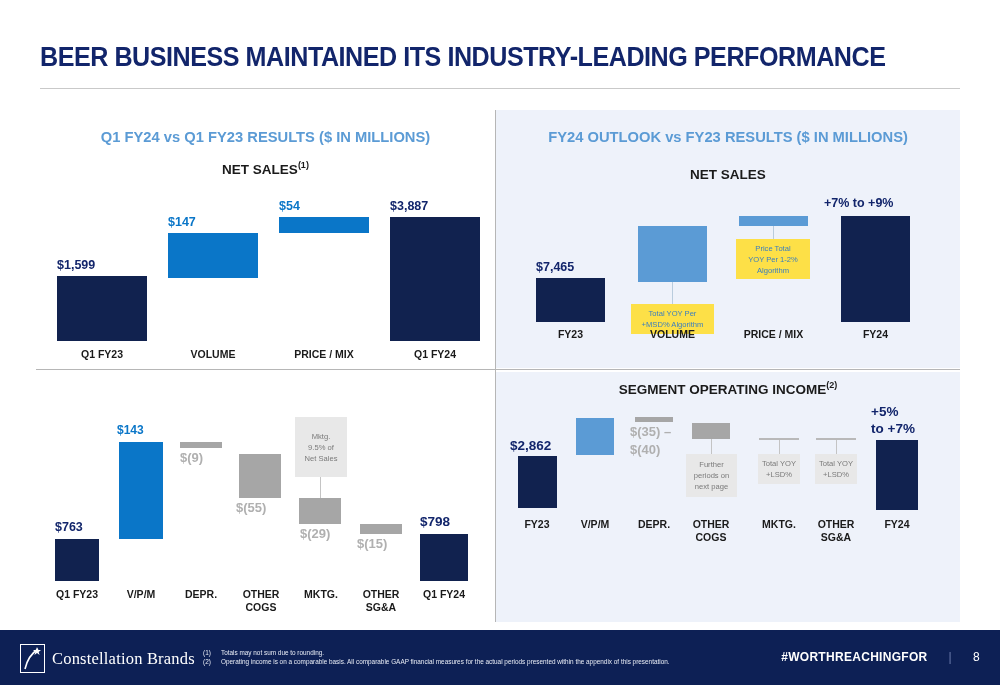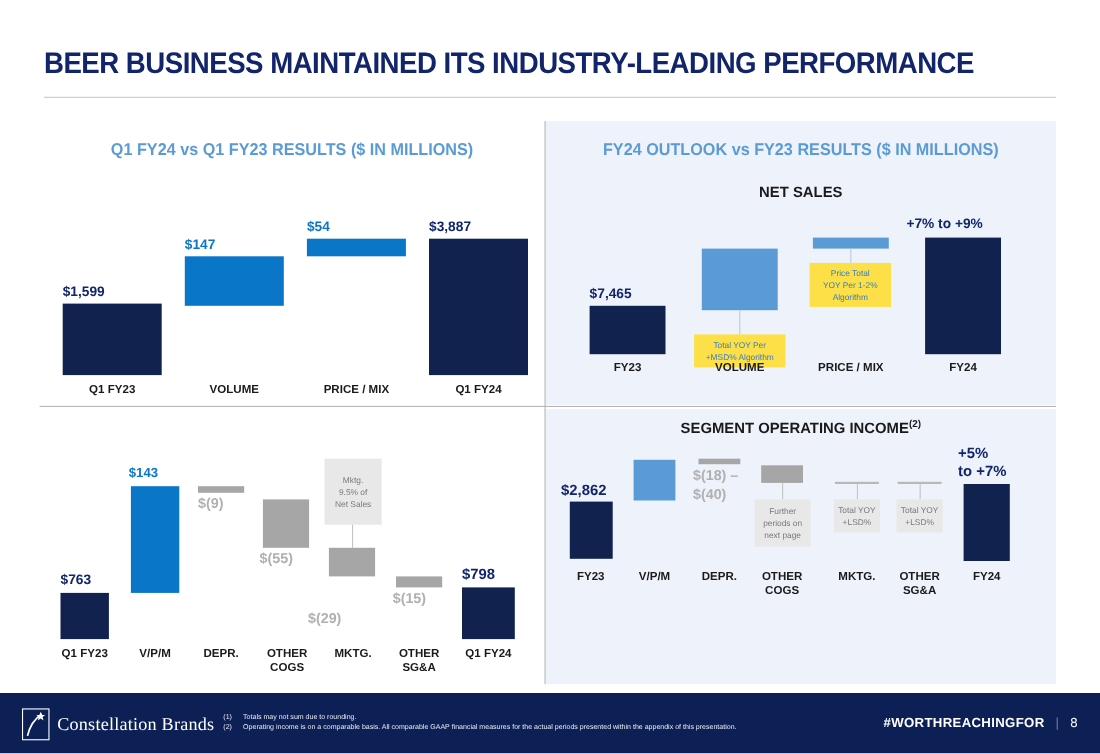--- a/index.html
+++ b/index.html
@@ -129,41 +129,42 @@
   .foot-notes{
     position:absolute;left:203px;top:648px;
     color:#e8ecf5;font-size:6.4px;line-height:9.2px;
     width:600px;
   }
   .foot-notes div{display:flex;gap:5px;}
   .fn-num{width:13px;flex:none;}
   .hashtag{
     position:absolute;right:20px;top:650px;
     color:#ffffff;font-size:12px;font-weight:bold;
-    display:flex;align-items:flex-start;gap:10px;
+    display:flex;align-items:flex-start;gap:21px;
     letter-spacing:0.3px;
   }
   .hash-sep{color:#6a7bab;font-weight:normal;}
   .pagenum{font-weight:normal;font-size:12px;}
 </style>
 </head>
 <body>
 
 <div class="slide">
 
   <div class="title">BEER BUSINESS MAINTAINED ITS INDUSTRY-LEADING PERFORMANCE</div>
   <div class="title-rule"></div>
 
   <div class="panel-right-bg"></div>
   <div class="panel-right-bg2"></div>
   <div class="vdivider"></div>
   <div class="hdivider"></div>
 
   <div class="quad q-tl">
     <div class="sec-title">Q1 FY24 vs Q1 FY23 RESULTS ($ IN MILLIONS)</div>
+    <div class="chart-title ct-tl"><span>NET SALES</span><sup>(1)</sup></div>
 
     <div class="plot">
 
       <div class="bar navy" style="left:21px;top:166px;width:90px;height:65px;"></div>
       <div class="bar blue" style="left:132px;top:123px;width:90px;height:45px;"></div>
       <div class="bar blue" style="left:243px;top:107px;width:90px;height:16px;"></div>
       <div class="bar navy" style="left:354px;top:107px;width:90px;height:124px;"></div>
 
       <div class="vlabel vl-navy" style="left:21px;top:148px;width:90px;">$1,599</div>
       <div class="vlabel vl-blue" style="left:132px;top:105px;width:90px;">$147</div>
@@ -219,21 +220,21 @@
 
       <div class="callout callout-gray" style="left:259px;top:45px;width:52px;height:60px;">Mktg.
 9.5% of
 Net Sales</div>
       <div class="connector-g" style="left:284px;top:105px;height:21px;"></div>
 
       <div class="vlabel vl-navy" style="left:19px;top:148px;width:44px;">$763</div>
       <div class="vlabel vl-blue" style="left:81px;top:51px;width:48px;font-size:12px;">$143</div>
       <div class="vlabel vl-gray2" style="left:144px;top:78px;width:42px;font-size:13px;">$(9)</div>
       <div class="vlabel vl-gray2" style="left:200px;top:128px;width:48px;font-size:13px;">$(55)</div>
-      <div class="vlabel vl-gray2" style="left:244px;top:154px;width:48px;font-size:13px;margin-top:28px;">$(29)</div>
+      <div class="vlabel vl-gray2" style="left:264px;top:154px;width:48px;font-size:13px;">$(29)</div>
       <div class="vlabel vl-gray2" style="left:321px;top:164px;width:48px;font-size:13px;">$(15)</div>
       <div class="vlabel vl-navy" style="left:384px;top:142px;width:48px;font-size:13.5px;">$798</div>
 
       <div class="cat" style="left:14px;top:216px;width:54px;">Q1 FY23</div>
       <div class="cat" style="left:78px;top:216px;width:54px;">V/P/M</div>
       <div class="cat" style="left:138px;top:216px;width:54px;">DEPR.</div>
       <div class="cat" style="left:198px;top:216px;width:54px;">
         <span>OTHER</span><br>
         <span>COGS</span>
       </div>
@@ -265,21 +266,21 @@
 
       <div class="connector-g" style="left:283px;top:68px;height:14px;"></div>
       <div class="callout callout-gray" style="left:262px;top:82px;width:42px;height:30px;">Total YOY
 +LSD%</div>
 
       <div class="connector-g" style="left:340px;top:68px;height:14px;"></div>
       <div class="callout callout-gray" style="left:319px;top:82px;width:42px;height:30px;">Total YOY
 +LSD%</div>
 
       <div class="vlabel vl-navy" style="left:14px;top:66px;width:56px;font-size:13.5px;">$2,862</div>
-      <div class="vlabel vl-gray2" style="left:134px;top:52px;width:50px;font-size:13px;">$(18) –</div>
+      <div class="vlabel vl-gray2" style="left:134px;top:52px;width:50px;font-size:13px;">$(35) –</div>
       <div class="vlabel vl-gray2" style="left:134px;top:70px;width:50px;font-size:13px;">$(40)</div>
       <div class="vlabel vl-navy" style="left:375px;top:32px;width:52px;font-size:13.5px;">+5%</div>
       <div class="vlabel vl-navy" style="left:375px;top:49px;width:52px;font-size:13.5px;">to +7%</div>
 
       <div class="cat" style="left:15px;top:146px;width:52px;">FY23</div>
       <div class="cat" style="left:73px;top:146px;width:52px;">V/P/M</div>
       <div class="cat" style="left:132px;top:146px;width:52px;">DEPR.</div>
       <div class="cat" style="left:189px;top:146px;width:52px;">
         <span>OTHER</span><br>
         <span>COGS</span>

